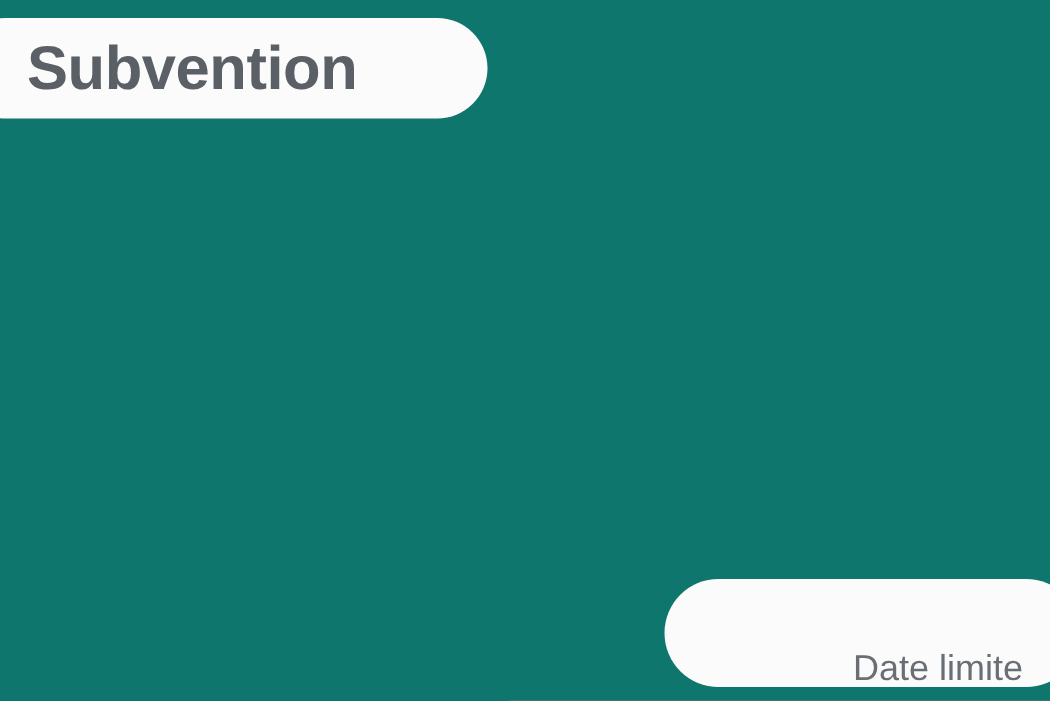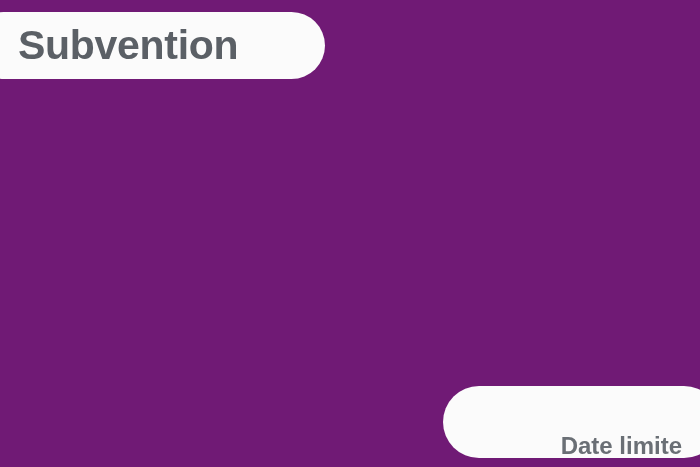--- a/index.html
+++ b/index.html
@@ -12,21 +12,21 @@
   body {
     font-family: "Liberation Sans", sans-serif;
     background: #f07154;
     overflow: hidden;
   }
 
   #poster {
     position: relative;
     width: 700px;
     height: 467px;
-    background: #701a75;
+    background: #0f766e;
     overflow: hidden;
   }
 
   
   .badge-top {
     position: absolute;
     left: -30px;
     top: 12px;
     height: 67px;
     width: 355px;
@@ -82,21 +82,21 @@
     background: #fbfbfb;
     border-radius: 40px;
     display: flex;
     flex-direction: column;
     align-items: flex-end;
     justify-content: center;
     padding-right: 38px;
   }
   .deadline-label {
     font-size: 24px;
-    font-weight: bold;
+    font-weight: normal;
     color: #6a6f75;
     line-height: 1.05;
     white-space: nowrap;
     margin-top: 48px;
   }
   .deadline-value {
     font-size: 27px;
     font-weight: bold;
     color: #5b6066;
     line-height: 1.05;

